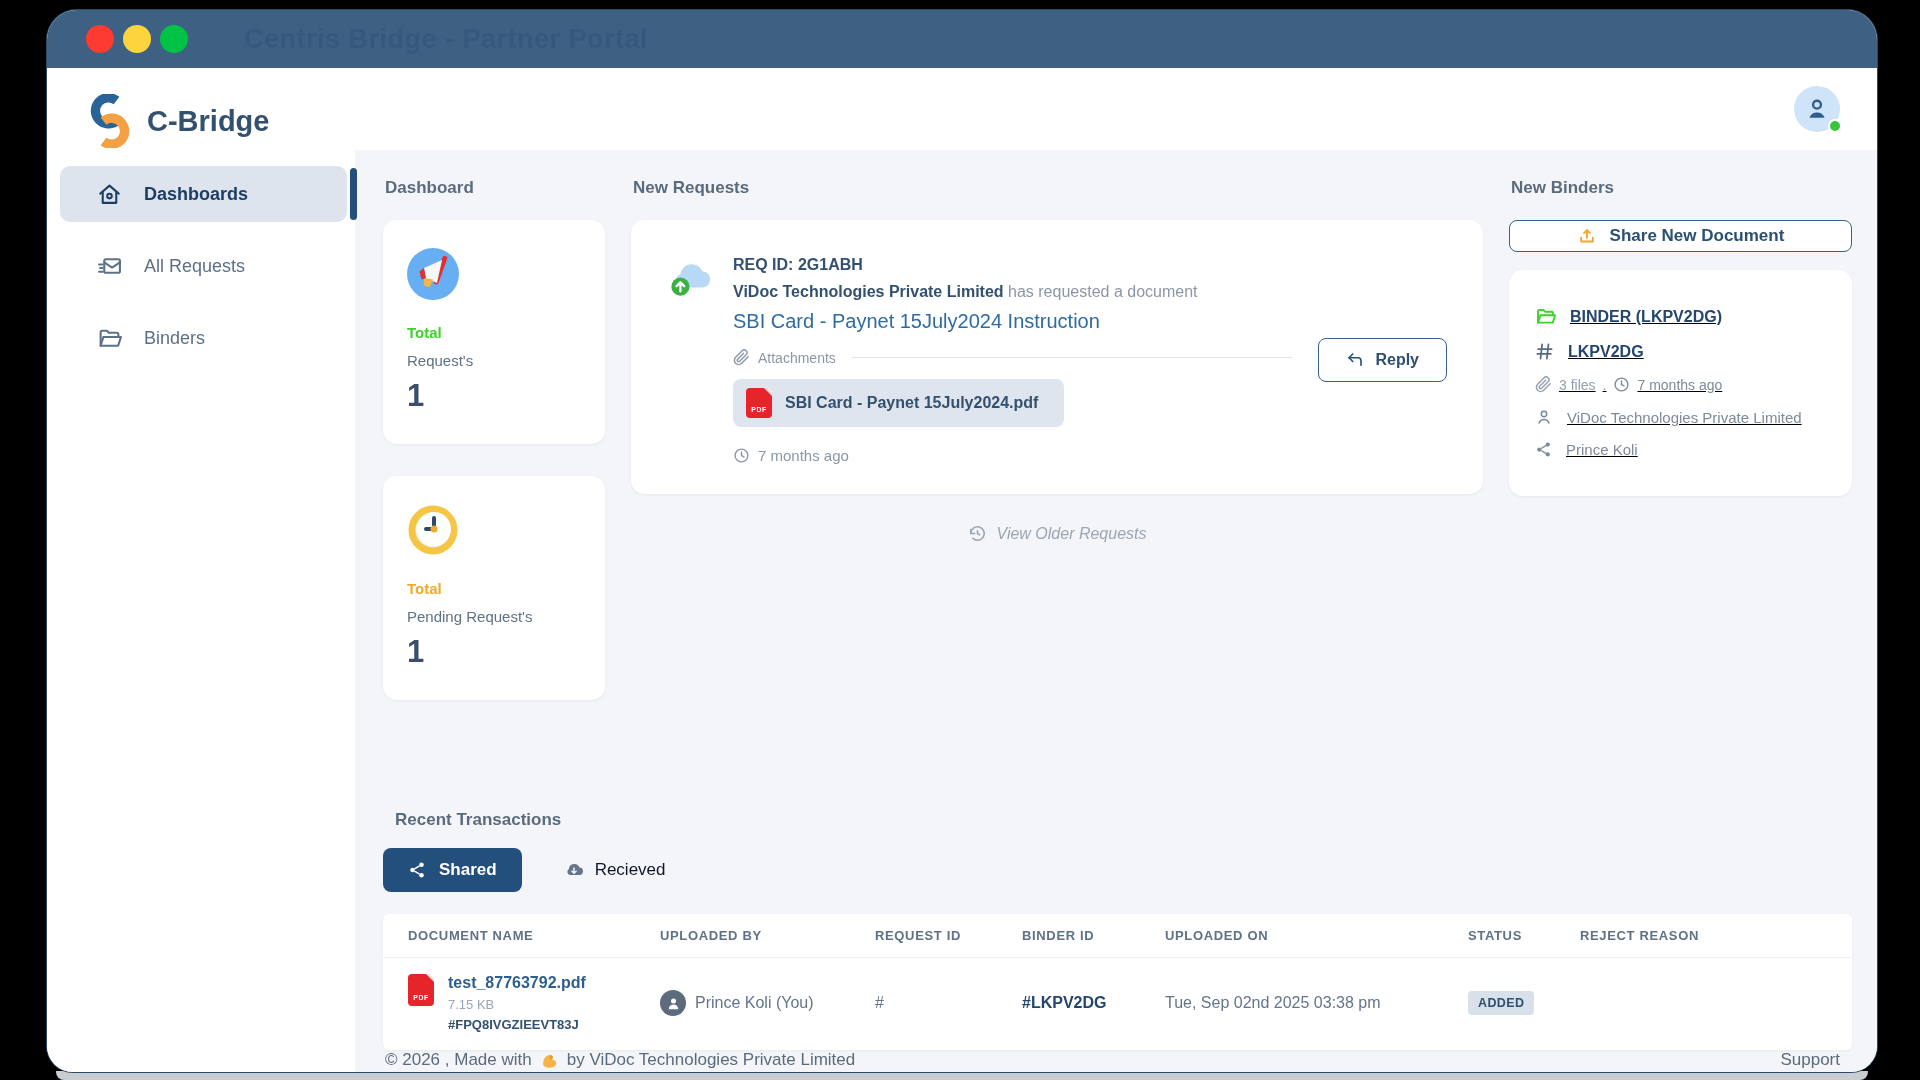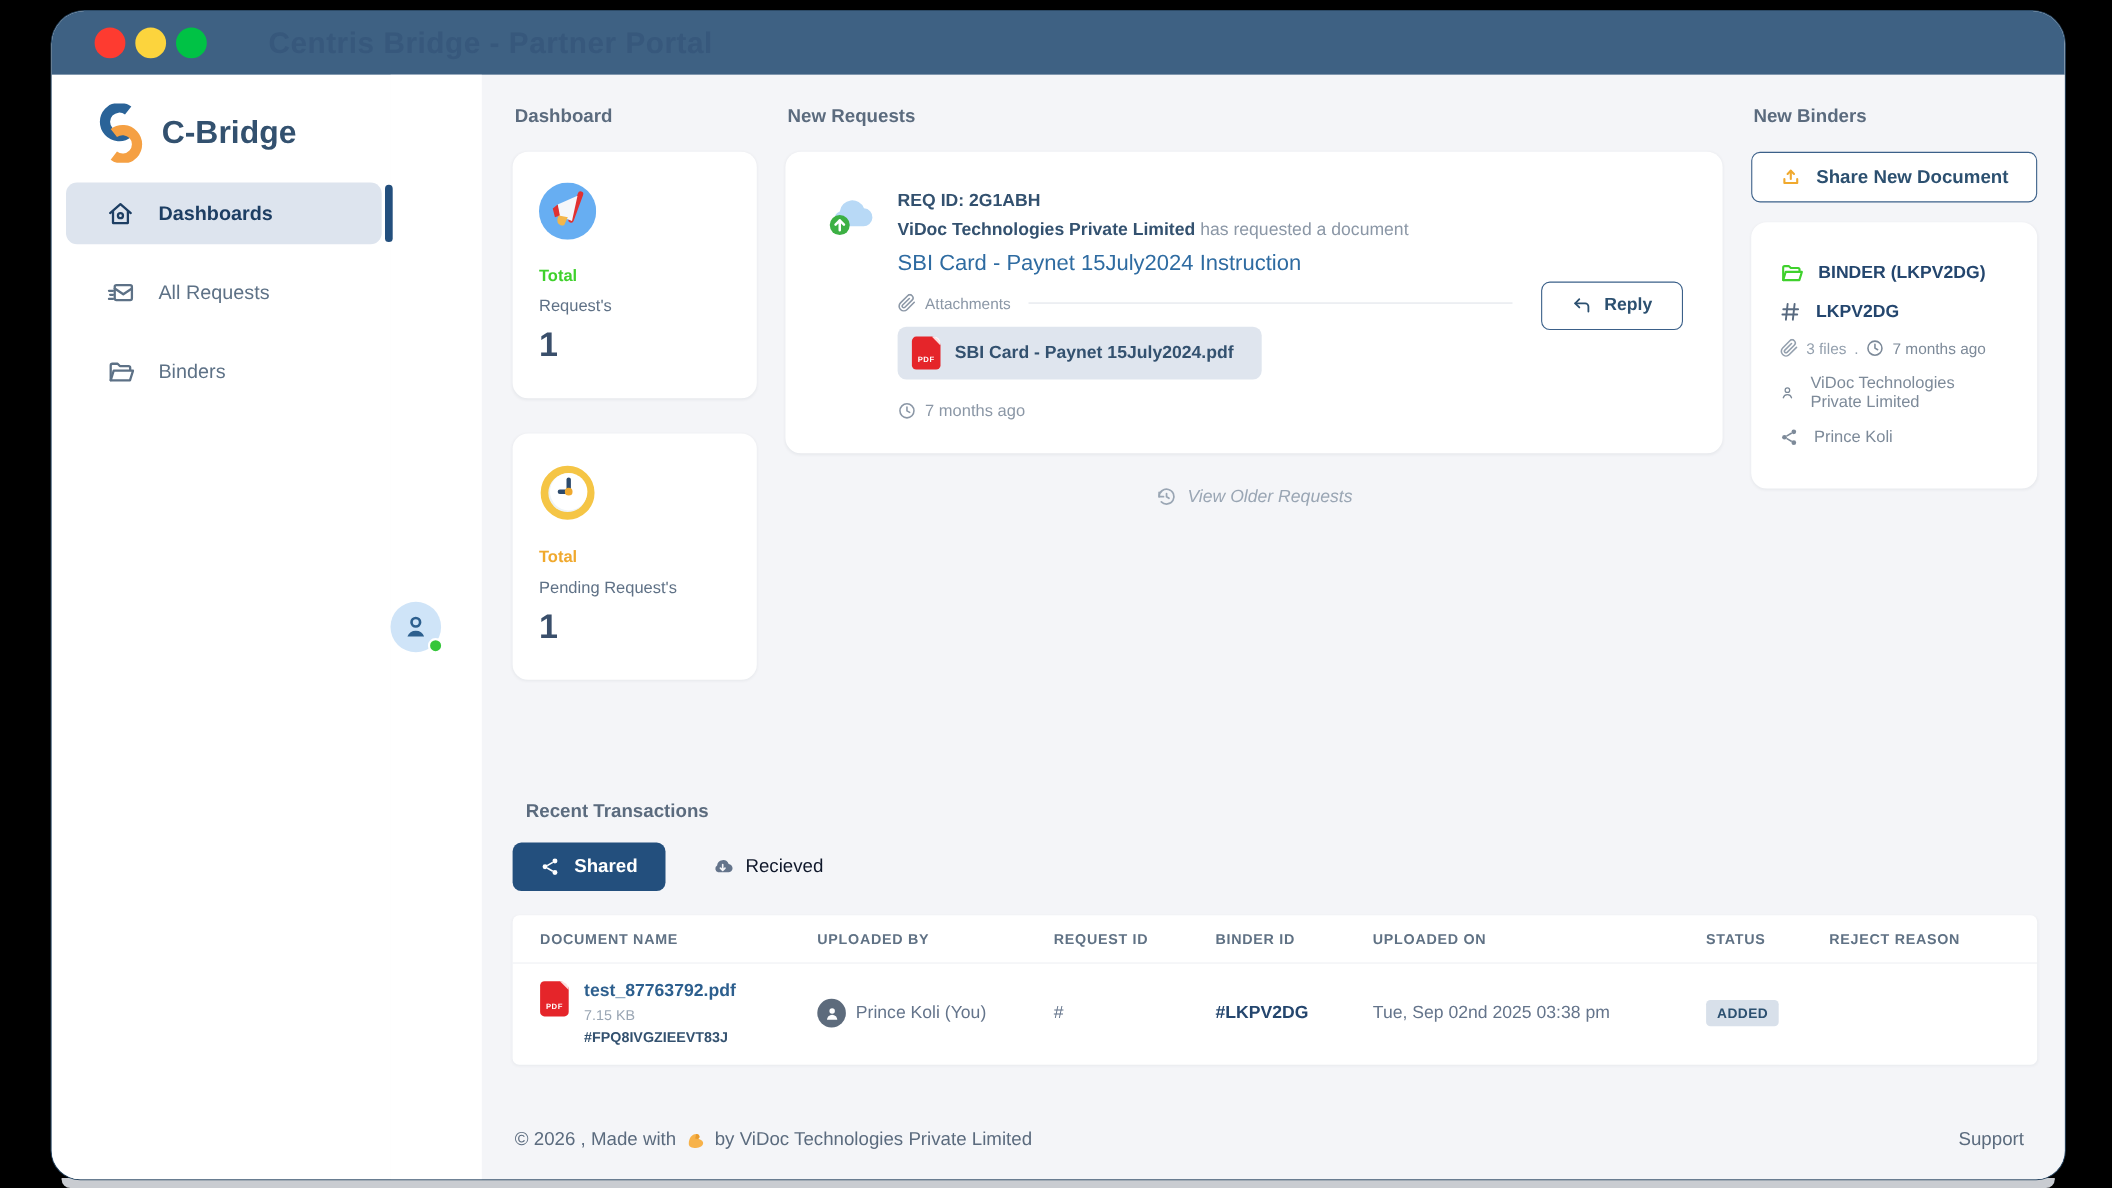--- a/index.html
+++ b/index.html
@@ -45,21 +45,21 @@
   .nav-item {
     display: flex; align-items: center; gap: 22px; height: 56px;
     border-radius: 10px; padding-left: 37px; color: #5d7186; font-size: 18px;
     position: relative; cursor: pointer;
   }
   .nav-item.active { background: #dde4ee; color: #1d3e63; font-weight: 700; }
   .nav-item.active .active-bar {
     position: absolute; right: -10px; top: 2px; width: 7px; height: 52px;
     background: #234f7d; border-radius: 8px;
   }
-  .main { flex: 1; background: #f4f5f8; display: flex; flex-direction: row; min-width: 0; }
+  .main { flex: 1; background: #f4f5f8; display: flex; flex-direction: column; min-width: 0; }
   .topbar {
     flex: 0 0 82px; background: #fff;
     display: flex; align-items: center; justify-content: flex-end; padding-right: 37px;
   }
   .avatar {
     width: 46px; height: 46px; border-radius: 50%; background: #cfe4f8;
     display: flex; align-items: center; justify-content: center; position: relative; cursor: pointer;
   }
   .avatar-dot {
     position: absolute; right: -2px; bottom: -1px; width: 14px; height: 14px;
@@ -103,27 +103,28 @@
     align-self: center; display: flex; align-items: center; gap: 11px;
     border: 1px solid #3b6089; border-radius: 8px; background: #fff;
     height: 44px; padding: 0 27px; font-size: 16px; font-weight: 600; color: #2c5070; cursor: pointer;
   }
   .view-older {
     display: flex; align-items: center; justify-content: center; gap: 10px;
     margin-top: 30px; color: #9aa6b4; font-size: 16px; cursor: pointer; font-style: italic;
   }
   
   .share-btn {
-    width: 100%; height: 46px; border: 1px solid #3b6089; border-radius: 8px; background: #fff;
+    width: 100%; height: 32px; border: 1px solid #3b6089; border-radius: 8px; background: #fff;
     display: flex; align-items: center; justify-content: center; gap: 13px;
     font-size: 17px; font-weight: 600; color: #2c5070; margin-bottom: 18px; cursor: pointer;
   }
   .binder-card {
     background: #fff; border-radius: 14px; padding: 36px 26px 34px;
     box-shadow: 0 1px 3px rgba(16,30,54,.06);
+    text-decoration: underline;
   }
   .binder-row { display: flex; align-items: center; gap: 14px; margin-bottom: 15px; }
   .binder-row:last-child { margin-bottom: 4px; }
   .binder-title, .binder-code { font-size: 16px; font-weight: 700; color: #24466e; }
   .binder-meta { font-size: 14px; color: #94a0ae; display: flex; align-items: flex-end; gap: 7px; }
   .binder-sub { font-size: 15px; color: #7d8a99; }
   
   .trans-heading { margin-top: 78px; font-size: 17px; font-weight: 700; color: #5b6b7e; margin-left: 12px; }
   .trans-tabs { display: flex; align-items: center; gap: 42px; margin-top: 18px; }
   .shared-btn {

